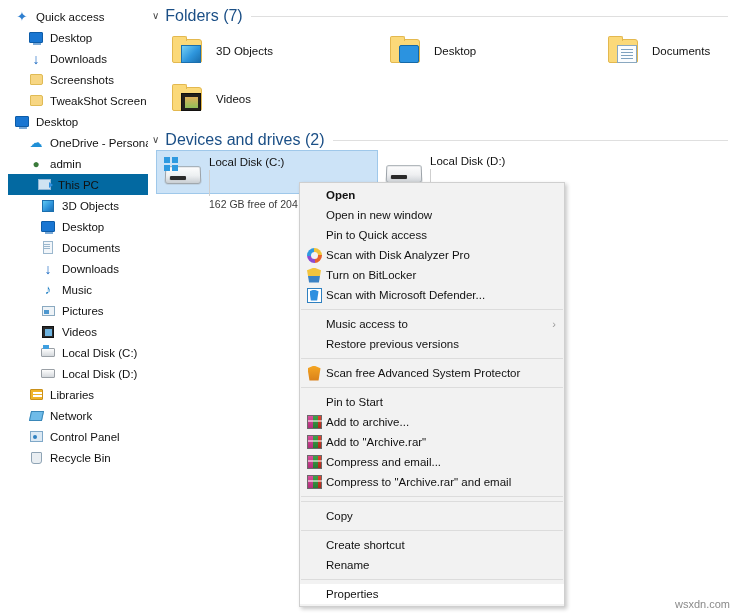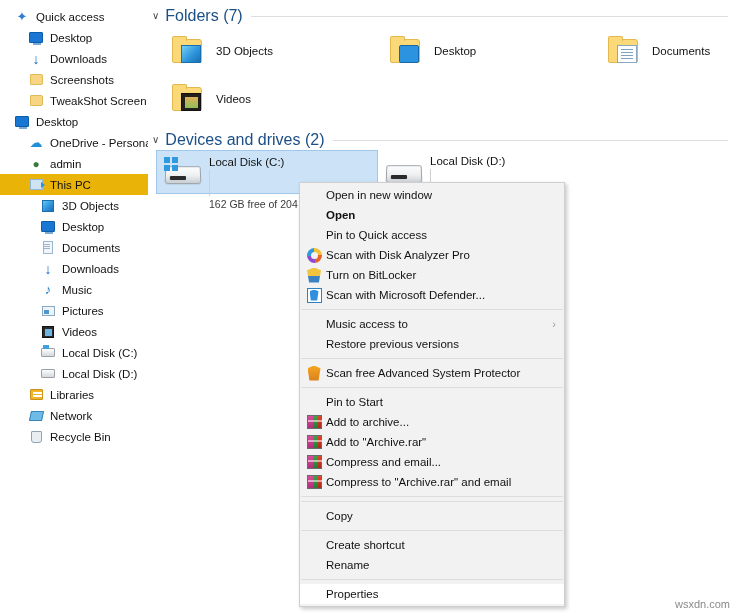--- a/index.html
+++ b/index.html
@@ -16,21 +16,21 @@
   
   #sidebar {
     position: absolute; left:0; top:0; width:148px; height:613px;
     background:#ffffff;
     padding-top: 6px;
   }
   .nav-row {
     height: 21px; display:flex; align-items:center;
     white-space: nowrap; cursor: default;
   }
-  .nav-row.sel { background:#eab308; }
+  .nav-row.sel { background:#0369a1;margin-left:8px; }
   .nav-row .ico {
     width:16px; height:16px; flex:0 0 16px;
     margin-right:6px; position:relative;
     display:flex; align-items:center; justify-content:center;
   }
   .nav-row .lbl { font-size:11.5px; color:#111; overflow:hidden; }
   .lvl0 { padding-left: 14px; }
   .lvl1 { padding-left: 28px; }
   .lvl2 { padding-left: 40px; }
 
@@ -290,20 +290,26 @@
         <span class="lbl">Libraries</span>
       </div>
       <div class="nav-row lvl1">
         <span class="ico">
           <span class="i-net"></span>
         </span>
         <span class="lbl">Network</span>
       </div>
       <div class="nav-row lvl1">
         <span class="ico">
+          <span class="i-cp"></span>
+        </span>
+        <span class="lbl">Control Panel</span>
+      </div>
+      <div class="nav-row lvl1">
+        <span class="ico">
           <span class="i-bin"></span>
         </span>
         <span class="lbl">Recycle Bin</span>
       </div>
     </div>
 
   <div id="main">
 
     <div class="group-head" style="position:absolute; left:0; top:4px; width:586px;">
       <span class="chev">∨</span>
@@ -377,27 +383,27 @@
         <span class="dname" style="display:block">Local Disk (D:)</span>
         <span class="dbar"><span id="barD" style="width: 17%;"></span></span>
         <span class="dfree" style="display:block"></span>
       </span>
     </div>
 
     <div id="vsb"></div>
   </div>
 
   <div id="ctx">
+      <div class="mi bold">
+        <span class="mico"></span>
+        <span class="mlbl">Open</span>
+      </div>
       <div class="mi">
         <span class="mico"></span>
         <span class="mlbl">Open in new window</span>
-      </div>
-      <div class="mi bold">
-        <span class="mico"></span>
-        <span class="mlbl">Open</span>
       </div>
       <div class="mi">
         <span class="mico"></span>
         <span class="mlbl">Pin to Quick access</span>
       </div>
       <div class="mi">
         <span class="mico">
           <span class="g g-dap"></span>
         </span>
         <span class="mlbl">Scan with Disk Analyzer Pro</span>

